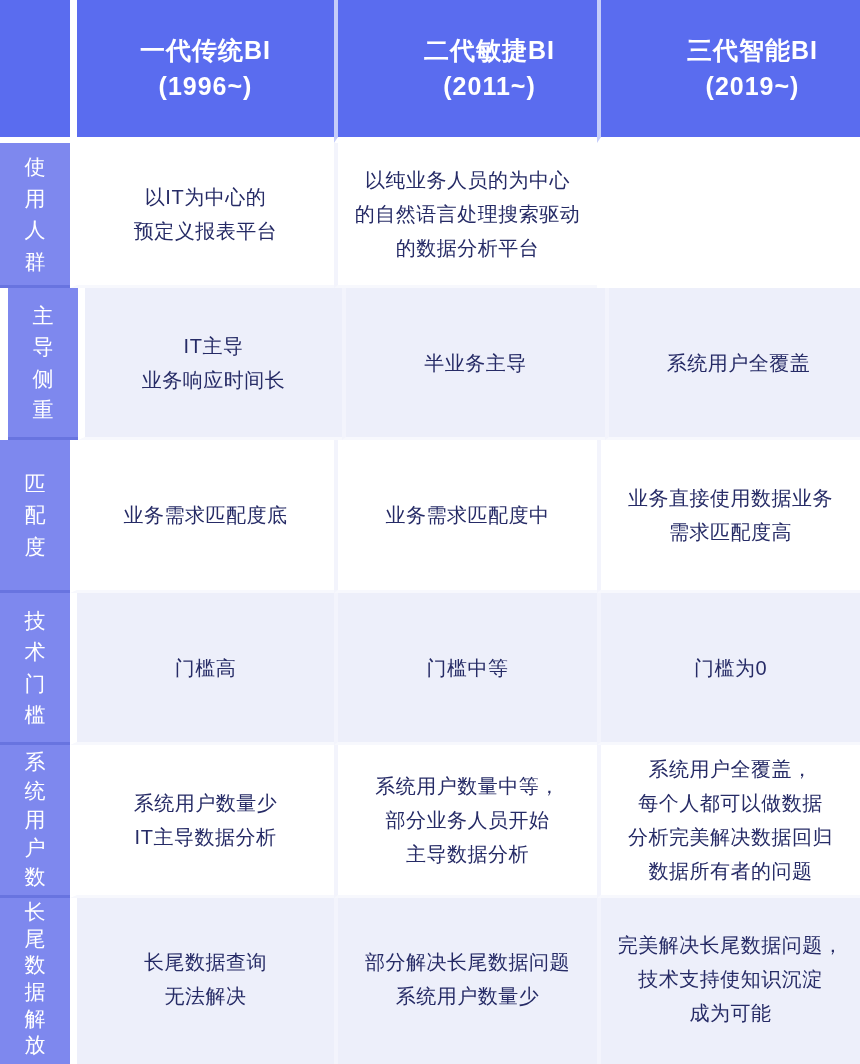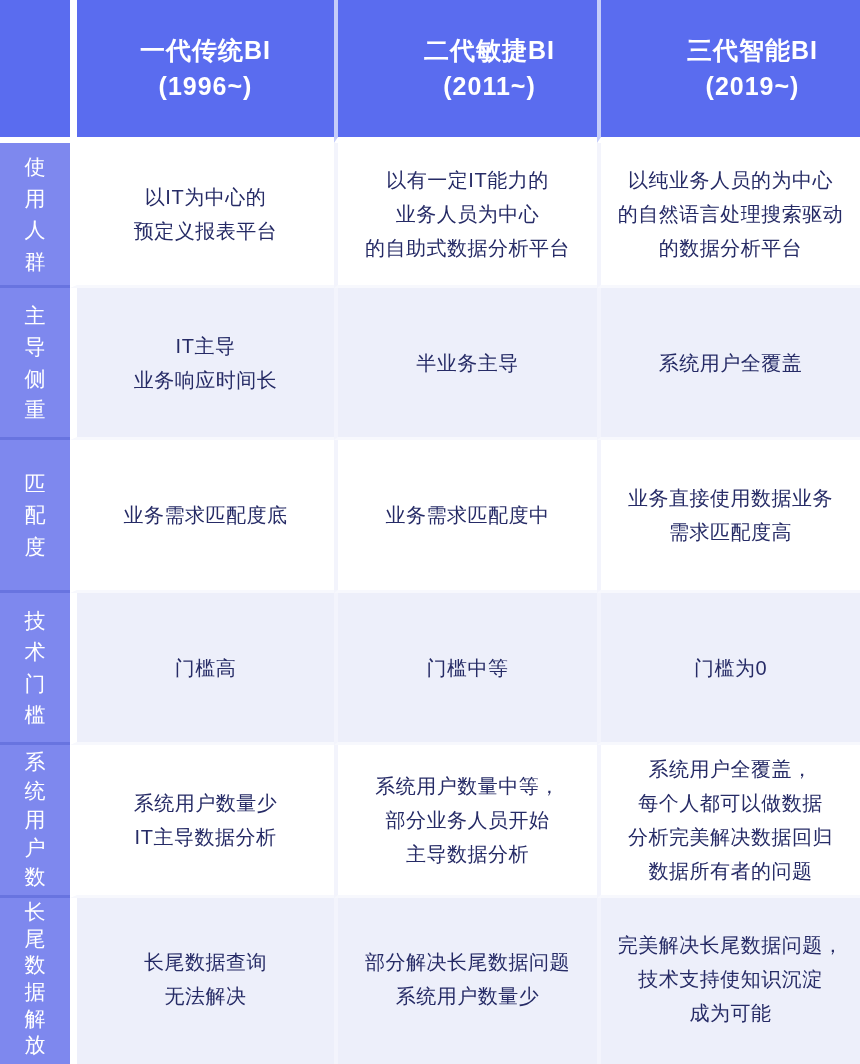--- a/index.html
+++ b/index.html
@@ -74,21 +74,21 @@
     font-weight: 500;
     line-height: 1.5;
     word-break: break-all;
     text-align: center;
     letter-spacing: 0;
   }
   .r5 .vlabel { line-height: 1.38; }
   .r6 .vlabel { line-height: 1.27; }
 
   .r1 { height: 145px; }
-  .r2 { height: 152px; }
+  .r2 { height: 152px; padding-left: 8px; }
   .r3 { height: 153px; }
   .r4 { height: 152px; }
   .r5 { height: 153px; }
   .r6 { height: 166px; }
 </style>
 </head>
 <body>
 
 <div class="table">
 
@@ -107,23 +107,20 @@
       <span>(2019~)</span>
     </div>
   </div>
 
   <div class="row brow plain r1">
     <div class="c-head rowhead">
       <div class="vlabel">使用人群</div>
     </div>
     <div class="c-1 cell">以IT为中心的
 预定义报表平台</div>
-    <div class="c-2 cell">以有一定IT能力的
-业务人员为中心
-的自助式数据分析平台</div>
     <div class="c-3 cell">以纯业务人员的为中心
 的自然语言处理搜索驱动
 的数据分析平台</div>
   </div>
 
   <div class="row brow alt r2">
     <div class="c-head rowhead">
       <div class="vlabel">主导侧重</div>
     </div>
     <div class="c-1 cell">IT主导

